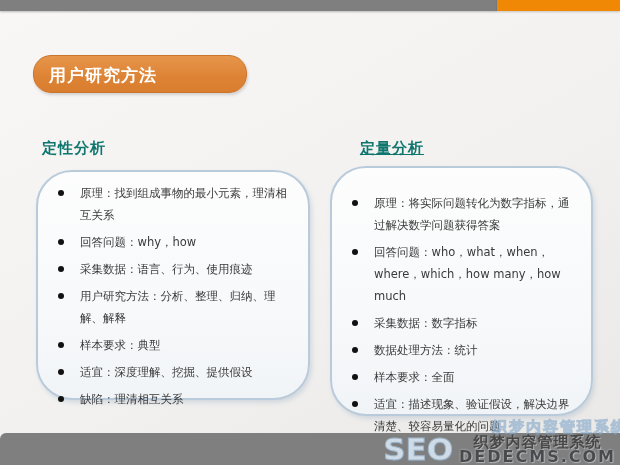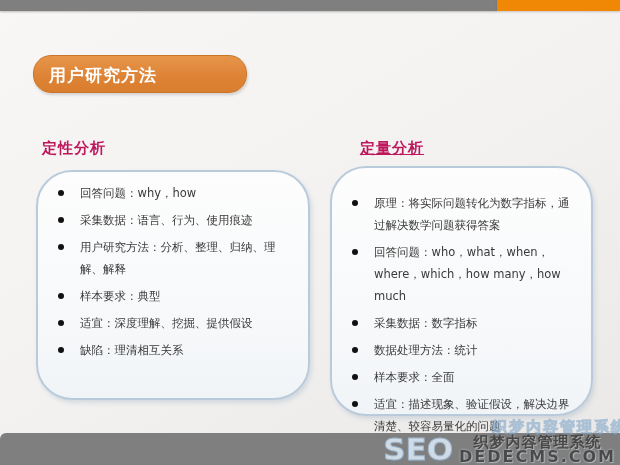--- a/index.html
+++ b/index.html
@@ -17,21 +17,21 @@
     position:absolute;left:33px;top:55px;width:214px;height:38px;
     background:linear-gradient(180deg,#e6954b 0%,#de8436 55%,#d97d2e 100%);
     border:1px solid #c9752c;border-radius:18px;
     box-shadow:1px 2px 3px rgba(0,0,0,.15);
     color:#ffffff;font-size:17px;font-weight:600;
     line-height:38px;padding-left:15px;box-sizing:border-box;
     letter-spacing:1px;
   }
   
   .panel-heading{
-    position:absolute;font-size:15px;font-weight:bold;color:#be185d;letter-spacing:1px;
+    position:absolute;font-size:15px;font-weight:bold;color:#0f766e;letter-spacing:1px;
   }
   .heading-left{left:42px;top:139px;}
   .heading-right{left:360px;top:139px;text-decoration:underline;}
   
   .panel{
     position:absolute;box-sizing:border-box;
     border:2px solid #b9cadb;border-radius:36px;
     background:linear-gradient(180deg,#fdfdfd 0%,#f6f8fa 70%,#f1f4f7 100%);
     box-shadow:2px 3px 4px rgba(140,160,185,.28);
   }
@@ -83,20 +83,21 @@
   <div class="top-bar-orange"></div>
 </div>
 
 <div class="title-badge">
   <span>用户研究方法</span>
 </div>
 
 <div class="panel-heading heading-left">定性分析</div>
 <div class="panel panel-left">
   <ul class="bullet-list">
+    <li class="bullet-item"><span class="bullet-dot"></span><span>原理：找到组成事物的最小元素，理清相互关系</span></li>
     <li class="bullet-item"><span class="bullet-dot"></span><span>回答问题：why，how</span></li>
     <li class="bullet-item"><span class="bullet-dot"></span><span>采集数据：语言、行为、使用痕迹</span></li>
     <li class="bullet-item"><span class="bullet-dot"></span><span>用户研究方法：分析、整理、归纳、理解、解释</span></li>
     <li class="bullet-item"><span class="bullet-dot"></span><span>样本要求：典型</span></li>
     <li class="bullet-item"><span class="bullet-dot"></span><span>适宜：深度理解、挖掘、提供假设</span></li>
     <li class="bullet-item"><span class="bullet-dot"></span><span>缺陷：理清相互关系</span></li>
   </ul>
 </div>
 
 <div class="panel-heading heading-right">定量分析</div>

